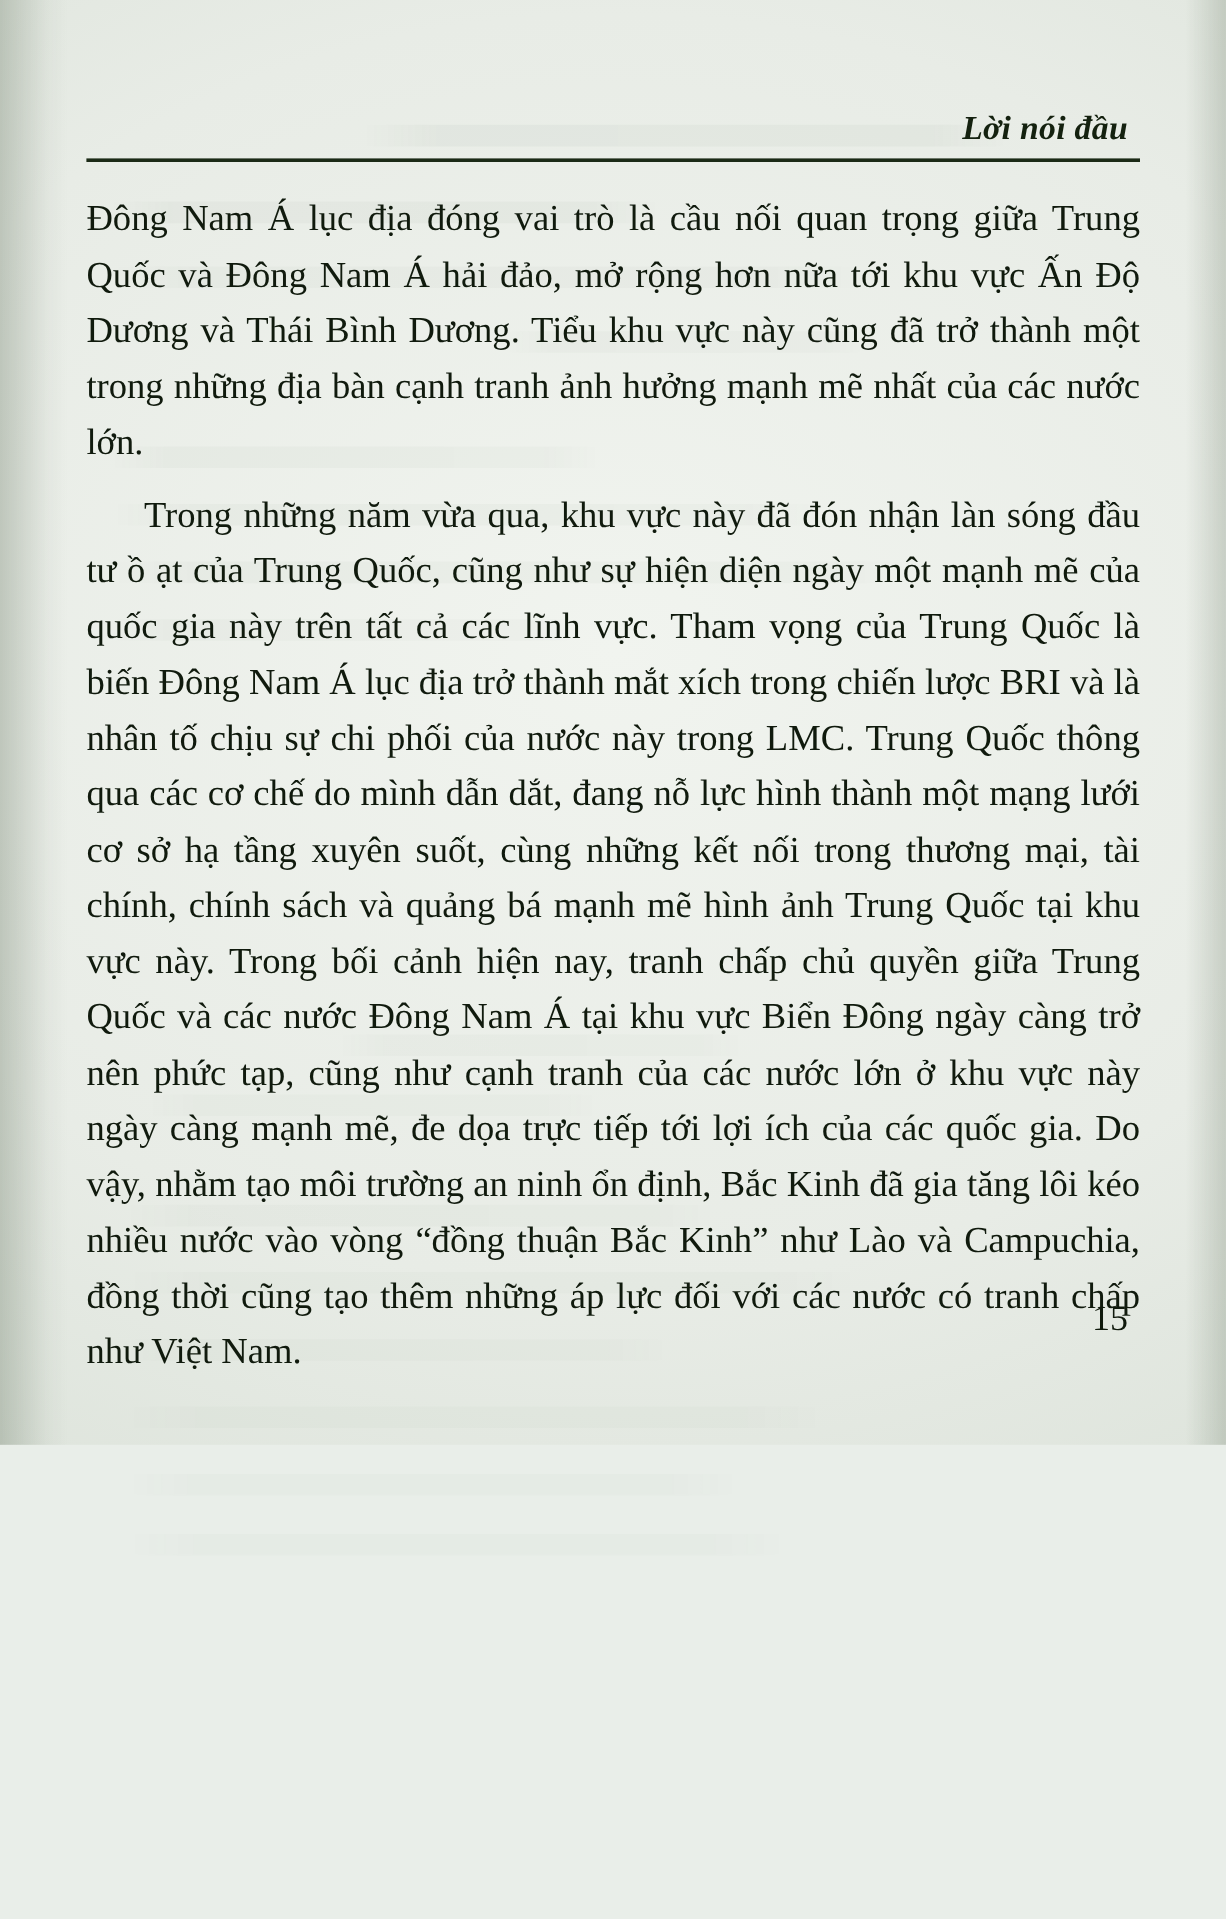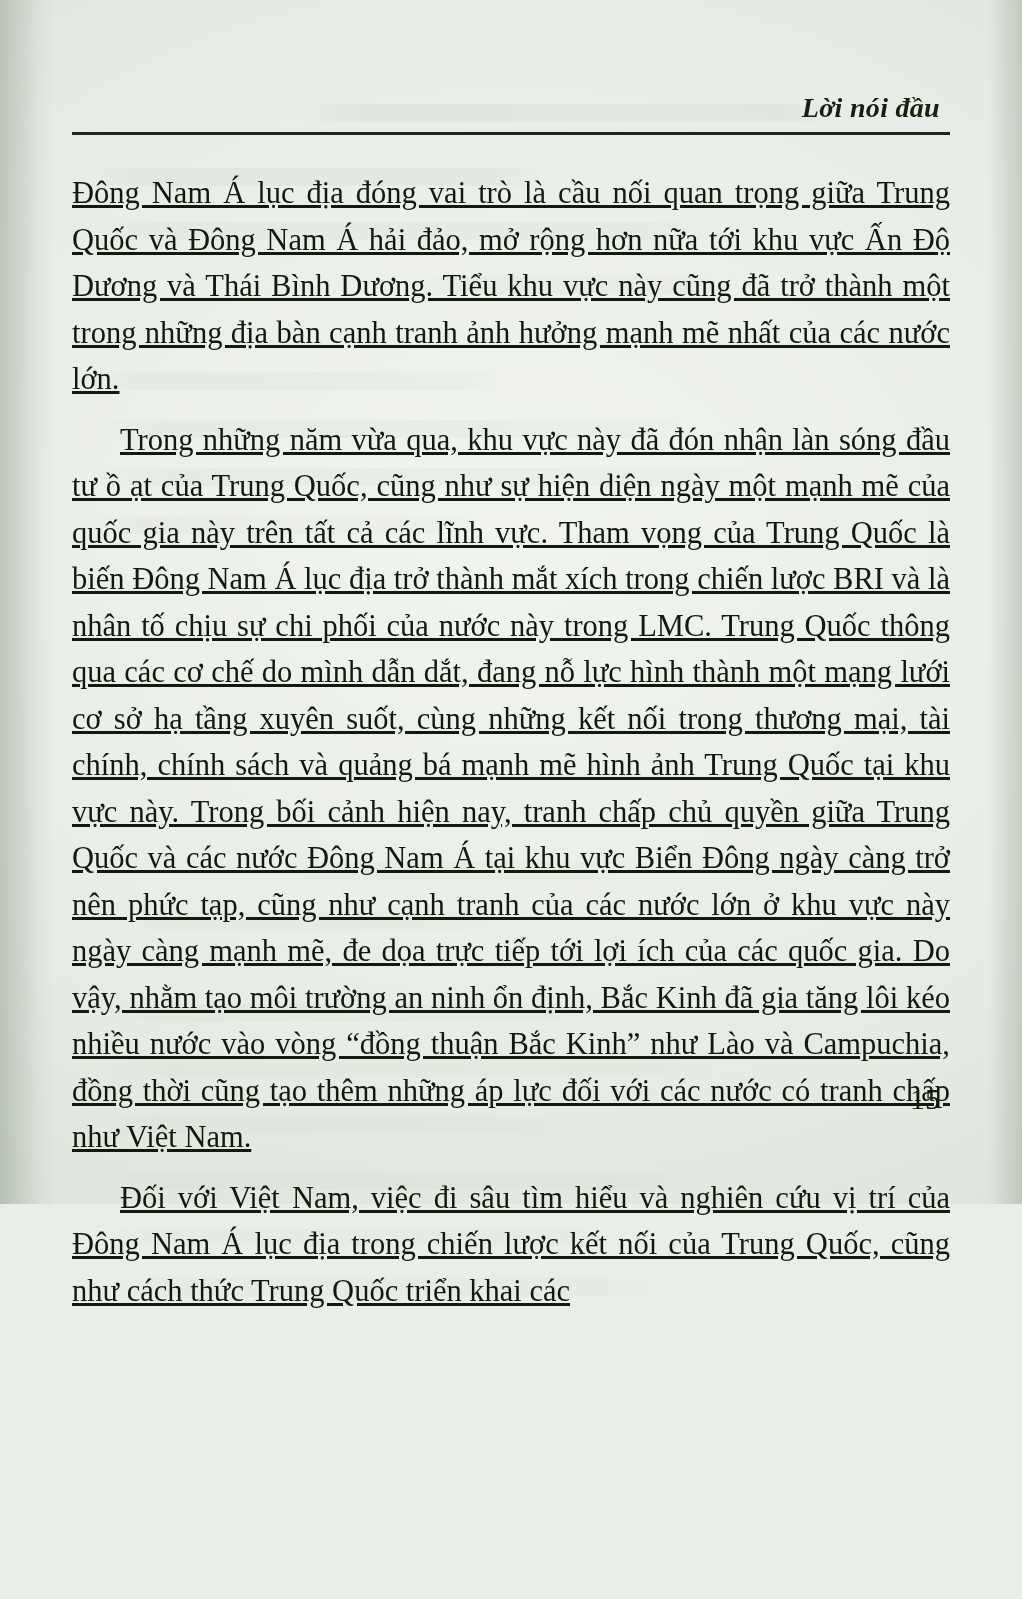--- a/index.html
+++ b/index.html
@@ -66,23 +66,22 @@
     top: 158px;
     left: 72px;
     width: 878px;
     color: #101a0d;
     font-size: 30.5px;
     line-height: 1.525;
     text-align: justify;
     text-justify: inter-word;
   }
   .content p {
-    margin: 12px 0 14px 0;
+    margin: 1px 0 14px 0;
     text-align: justify;
-    text-decoration: underline;
   }
   .content p.indent {
     text-indent: 48px;
   }
   .content p.last {
     margin-bottom: 0;
   }
   .page-number {
     position: absolute;
     right: 82px;
@@ -139,18 +138,17 @@
   <div class="edge-shade"></div>
 
   <div class="header">
     <div class="header-title">Lời nói đầu</div>
     <div class="rule"></div>
   </div>
 
   <div class="content">
     <p>Đông Nam Á lục địa đóng vai trò là cầu nối quan trọng giữa Trung Quốc và Đông Nam Á hải đảo, mở rộng hơn nữa tới khu vực Ấn Độ Dương và Thái Bình Dương. Tiểu khu vực này cũng đã trở thành một trong những địa bàn cạnh tranh ảnh hưởng mạnh mẽ nhất của các nước lớn.</p>
     <p class="indent">Trong những năm vừa qua, khu vực này đã đón nhận làn sóng đầu tư ồ ạt của Trung Quốc, cũng như sự hiện diện ngày một mạnh mẽ của quốc gia này trên tất cả các lĩnh vực. Tham vọng của Trung Quốc là biến Đông Nam Á lục địa trở thành mắt xích trong chiến lược BRI và là nhân tố chịu sự chi phối của nước này trong LMC. Trung Quốc thông qua các cơ chế do mình dẫn dắt, đang nỗ lực hình thành một mạng lưới cơ sở hạ tầng xuyên suốt, cùng những kết nối trong thương mại, tài chính, chính sách và quảng bá mạnh mẽ hình ảnh Trung Quốc tại khu vực này. Trong bối cảnh hiện nay, tranh chấp chủ quyền giữa Trung Quốc và các nước Đông Nam Á tại khu vực Biển Đông ngày càng trở nên phức tạp, cũng như cạnh tranh của các nước lớn ở khu vực này ngày càng mạnh mẽ, đe dọa trực tiếp tới lợi ích của các quốc gia. Do vậy, nhằm tạo môi trường an ninh ổn định, Bắc Kinh đã gia tăng lôi kéo nhiều nước vào vòng “đồng thuận Bắc Kinh” như Lào và Campuchia, đồng thời cũng tạo thêm những áp lực đối với các nước có tranh chấp như Việt Nam.</p>
-    <p class="indent last">Đối với Việt Nam, việc đi sâu tìm hiểu và nghiên cứu vị trí của Đông Nam Á lục địa trong chiến lược kết nối của Trung Quốc, cũng như cách thức Trung Quốc triển khai các</p>
   </div>
 
   <div class="page-number">15</div>
 
 </div>
 
 </body></html>

